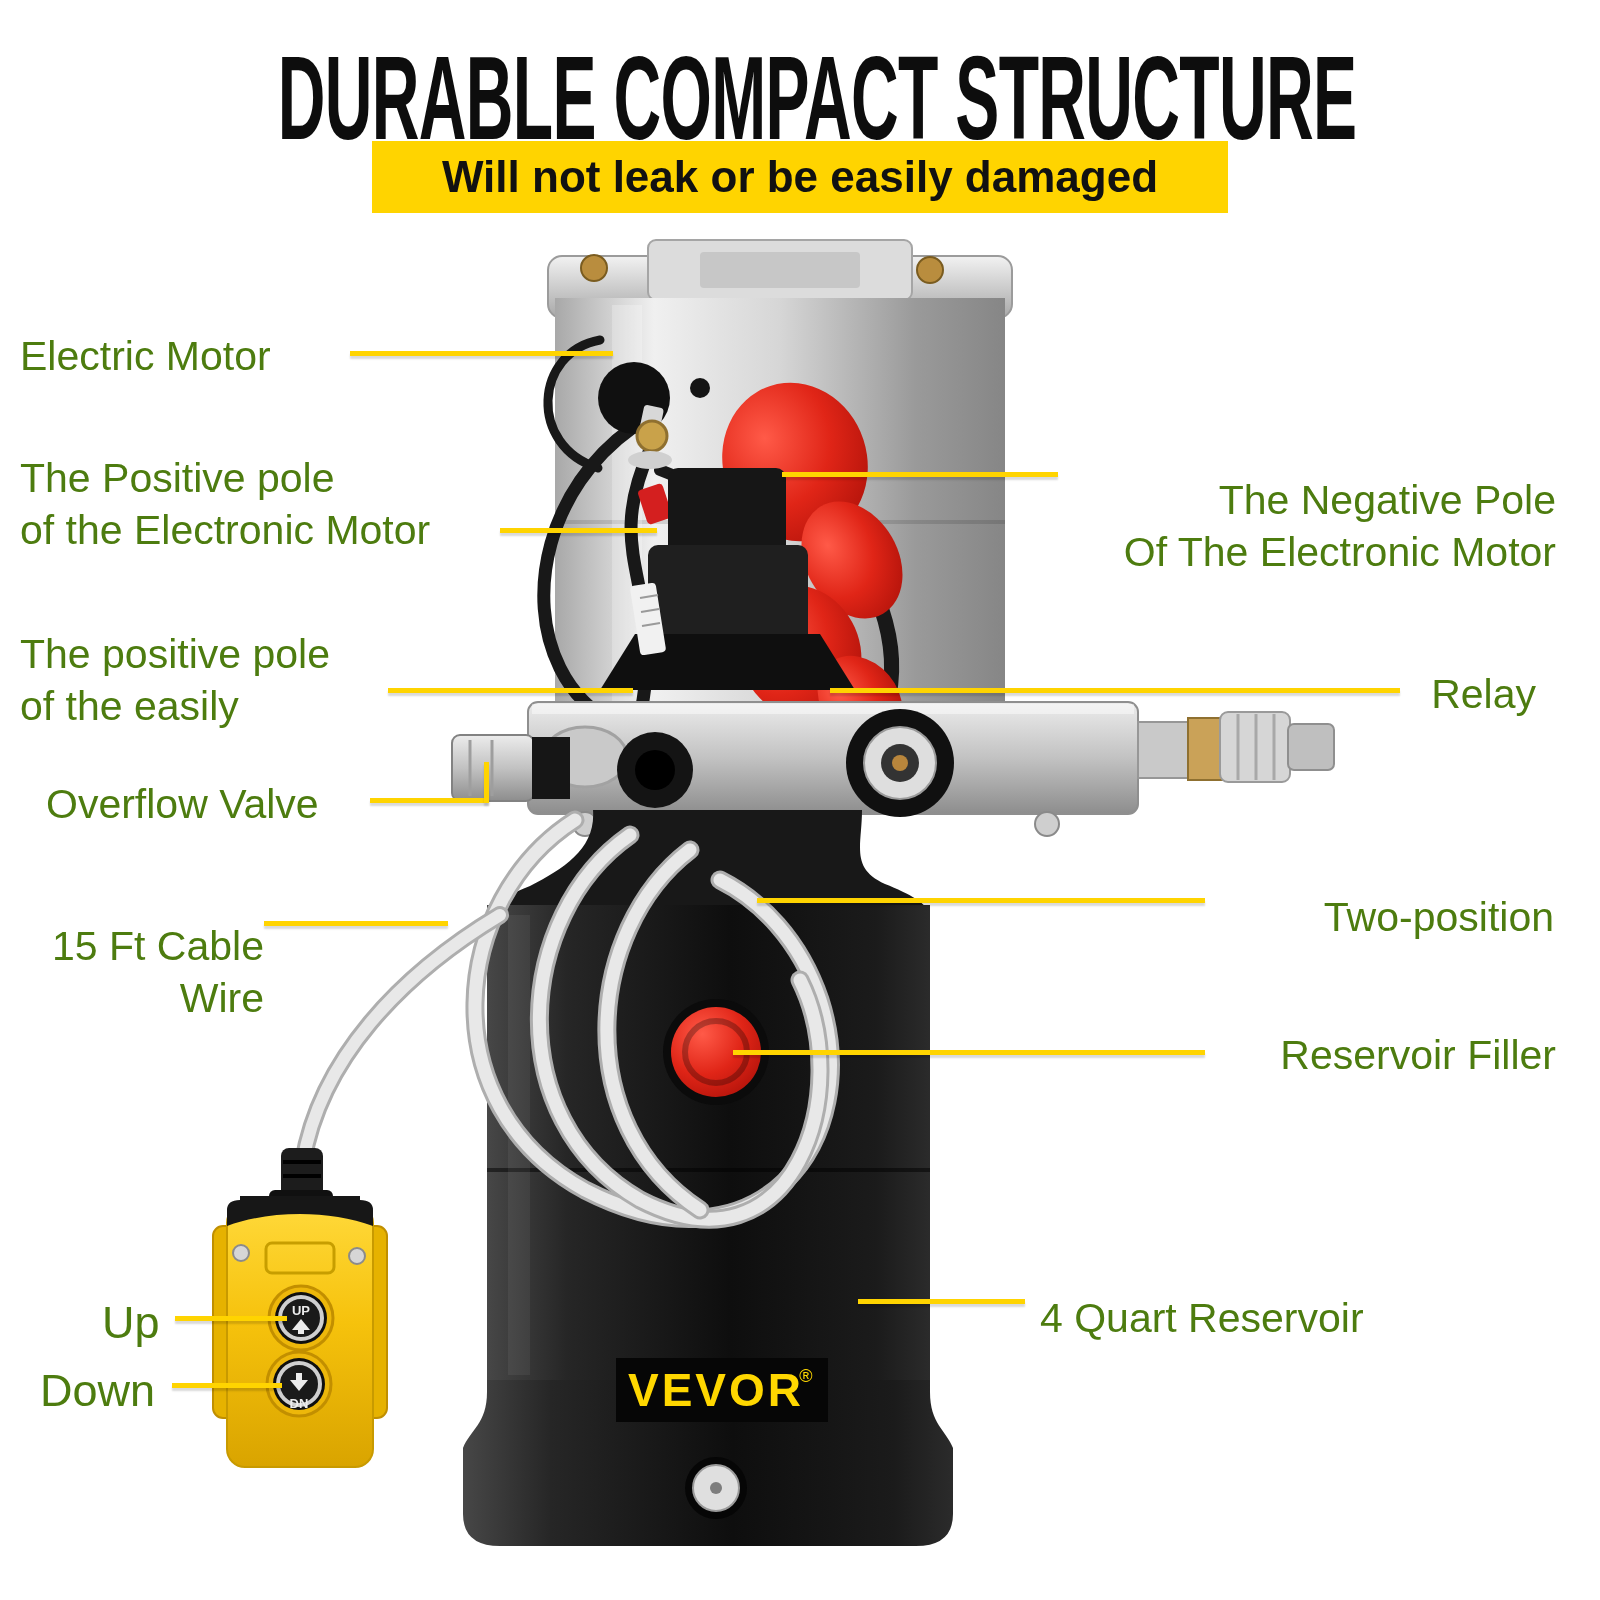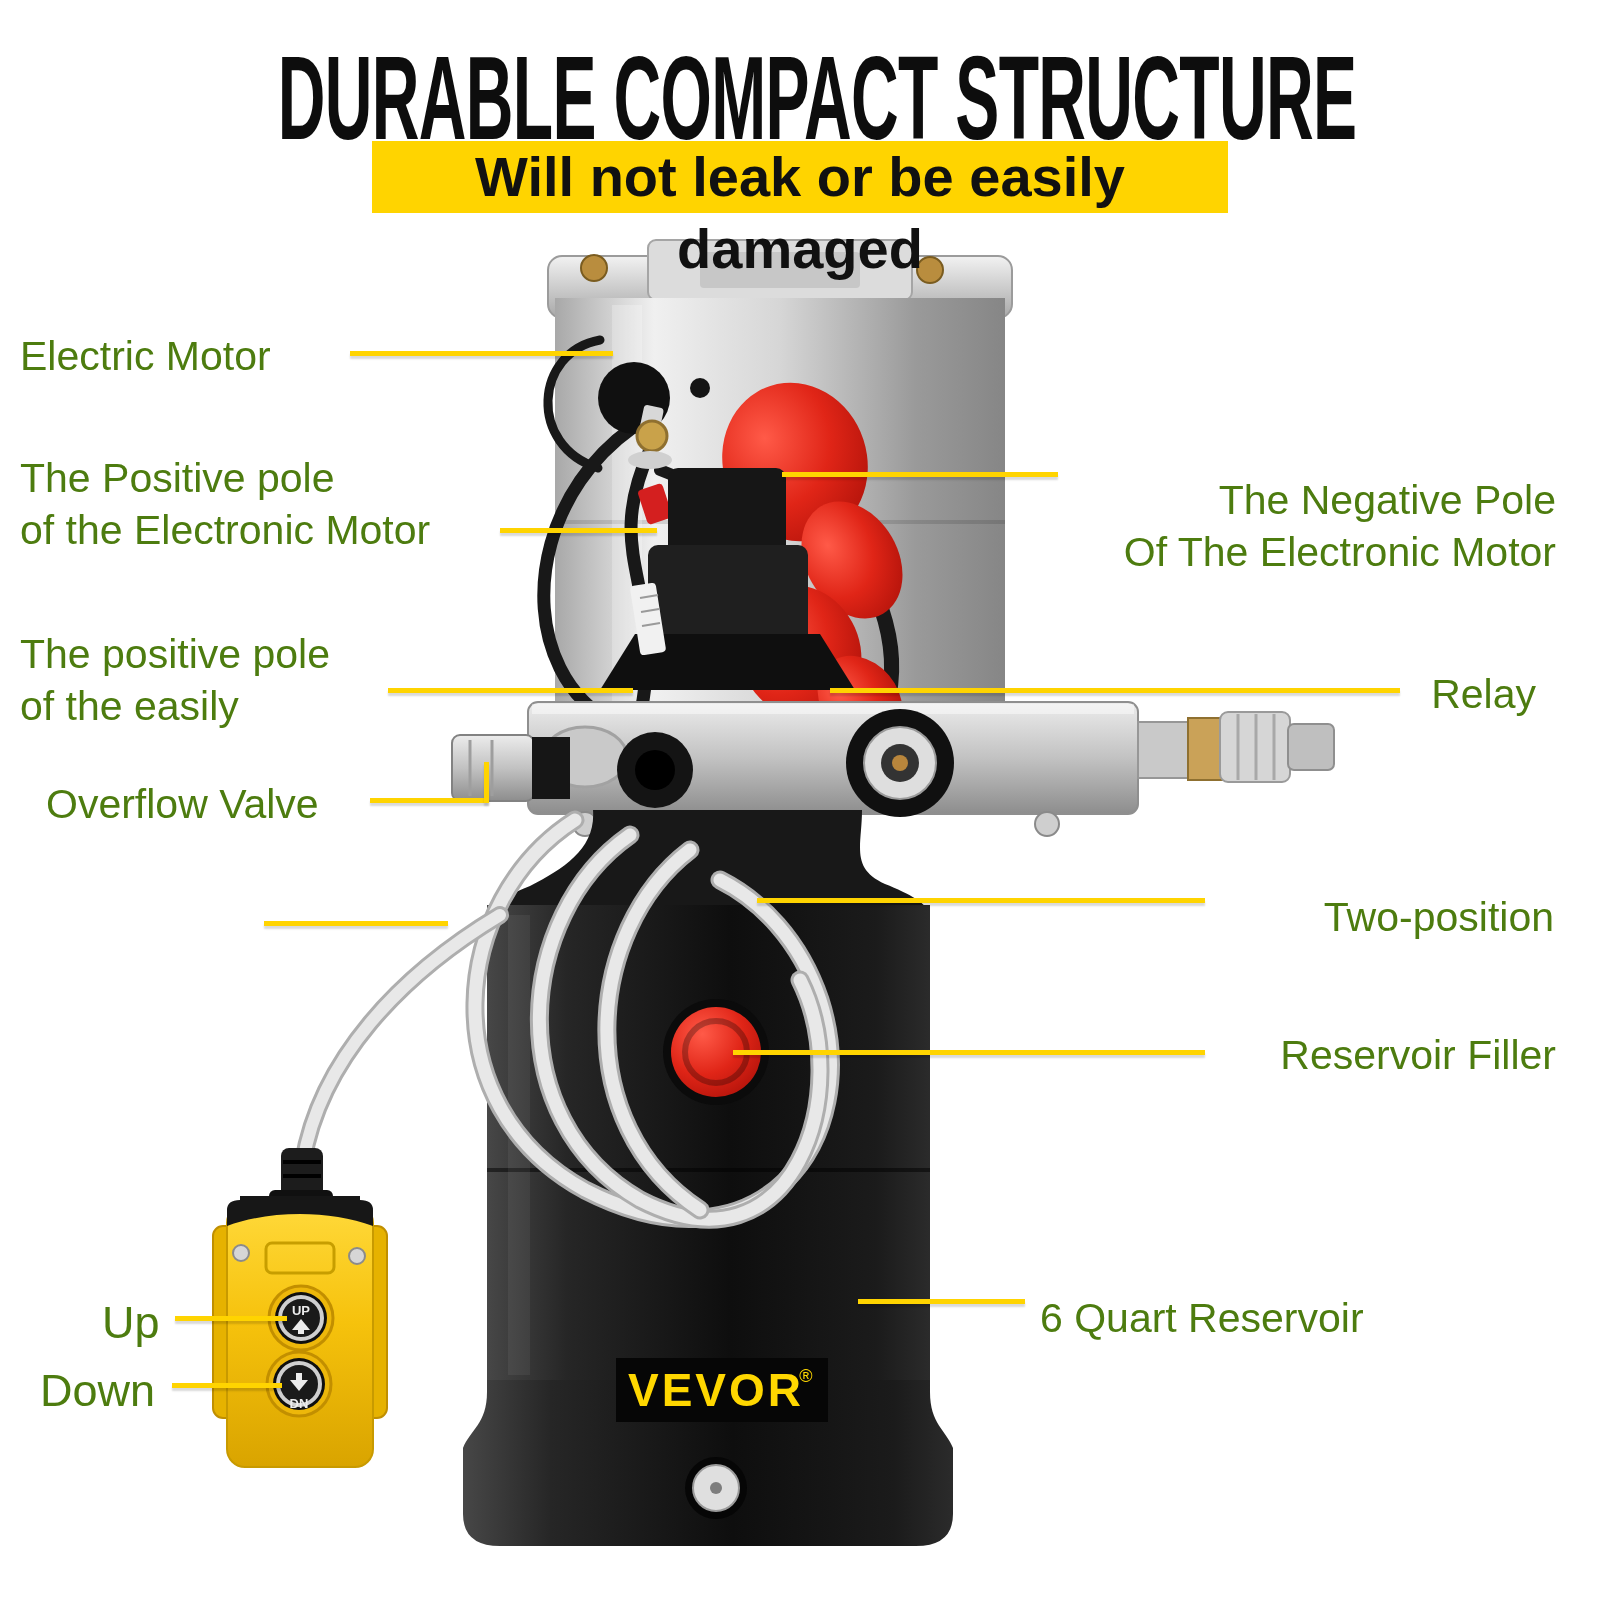--- a/index.html
+++ b/index.html
@@ -3,21 +3,21 @@
 <meta charset="utf-8">
 <style>
   html,body{margin:0;padding:0;background:#fff;}
   #canvas{position:relative;width:1600px;height:1600px;background:#ffffff;overflow:hidden;
           font-family:"Liberation Sans", sans-serif;color:#1a1a1a;}
   .abs{position:absolute;}
   #title-wrap{left:0;top:30px;width:1566px;text-align:center;}
   #title-wrap h1{margin:0;font-size:100px;font-weight:700;letter-spacing:-1px;color:#0d0d0d;
                  display:inline-block;transform:scale(0.66,1.18);transform-origin:center top;white-space:nowrap;}
   #banner{left:372px;top:141px;width:856px;height:72px;background:#FFD400;
-          font-size:56px;font-weight:700;color:#111;text-align:center;line-height:72px;}
+          font-size:44px;font-weight:700;color:#111;text-align:center;line-height:72px;}
   .callout{font-size:41px;line-height:1.28;color:#4d7c0f;white-space:nowrap;}
   .callout.ra{text-align:right;margin-top:46px;}
   .callout span{display:block;}
   .big{font-size:45px;}
   .leader{background:#FFD400;height:5px;box-shadow:0 3px 2px rgba(0,0,0,0.15);}
   .leader.v{width:5px;}
   svg text{font-family:"Liberation Sans", sans-serif;}
 </style>
 </head>
 <body>
@@ -244,20 +244,24 @@
     <span>The Positive pole</span>
     <span>of the Electronic Motor</span>
   </div>
   <div class="abs callout" style="left:20px;top:628px">
     <span>The positive pole</span>
     <span>of the easily</span>
   </div>
   <div class="abs callout" style="left:46px;top:778px">
     <span>Overflow Valve</span>
   </div>
+  <div class="abs callout ra" style="left:20px;top:874px;width:244px">
+    <span>15 Ft Cable</span>
+    <span>Wire</span>
+  </div>
   <div class="abs callout big" style="left:102px;top:1294px">
     <span>Up</span>
   </div>
   <div class="abs callout big" style="left:40px;top:1362px">
     <span>Down</span>
   </div>
 
   <div class="abs callout ra" style="right:44px;top:428px">
     <span>The Negative Pole</span>
     <span>Of The Electronic Motor</span>
@@ -265,16 +269,16 @@
   <div class="abs callout" style="right:64px;top:668px">
     <span>Relay</span>
   </div>
   <div class="abs callout ra" style="right:46px;top:845px">
     <span>Two-position</span>
   </div>
   <div class="abs callout" style="right:44px;top:1029px">
     <span>Reservoir Filler</span>
   </div>
   <div class="abs callout" style="left:1040px;top:1292px">
-    <span>6 Quart Reservoir</span>
+    <span>4 Quart Reservoir</span>
   </div>
 
 </div>
 
 </body></html>

